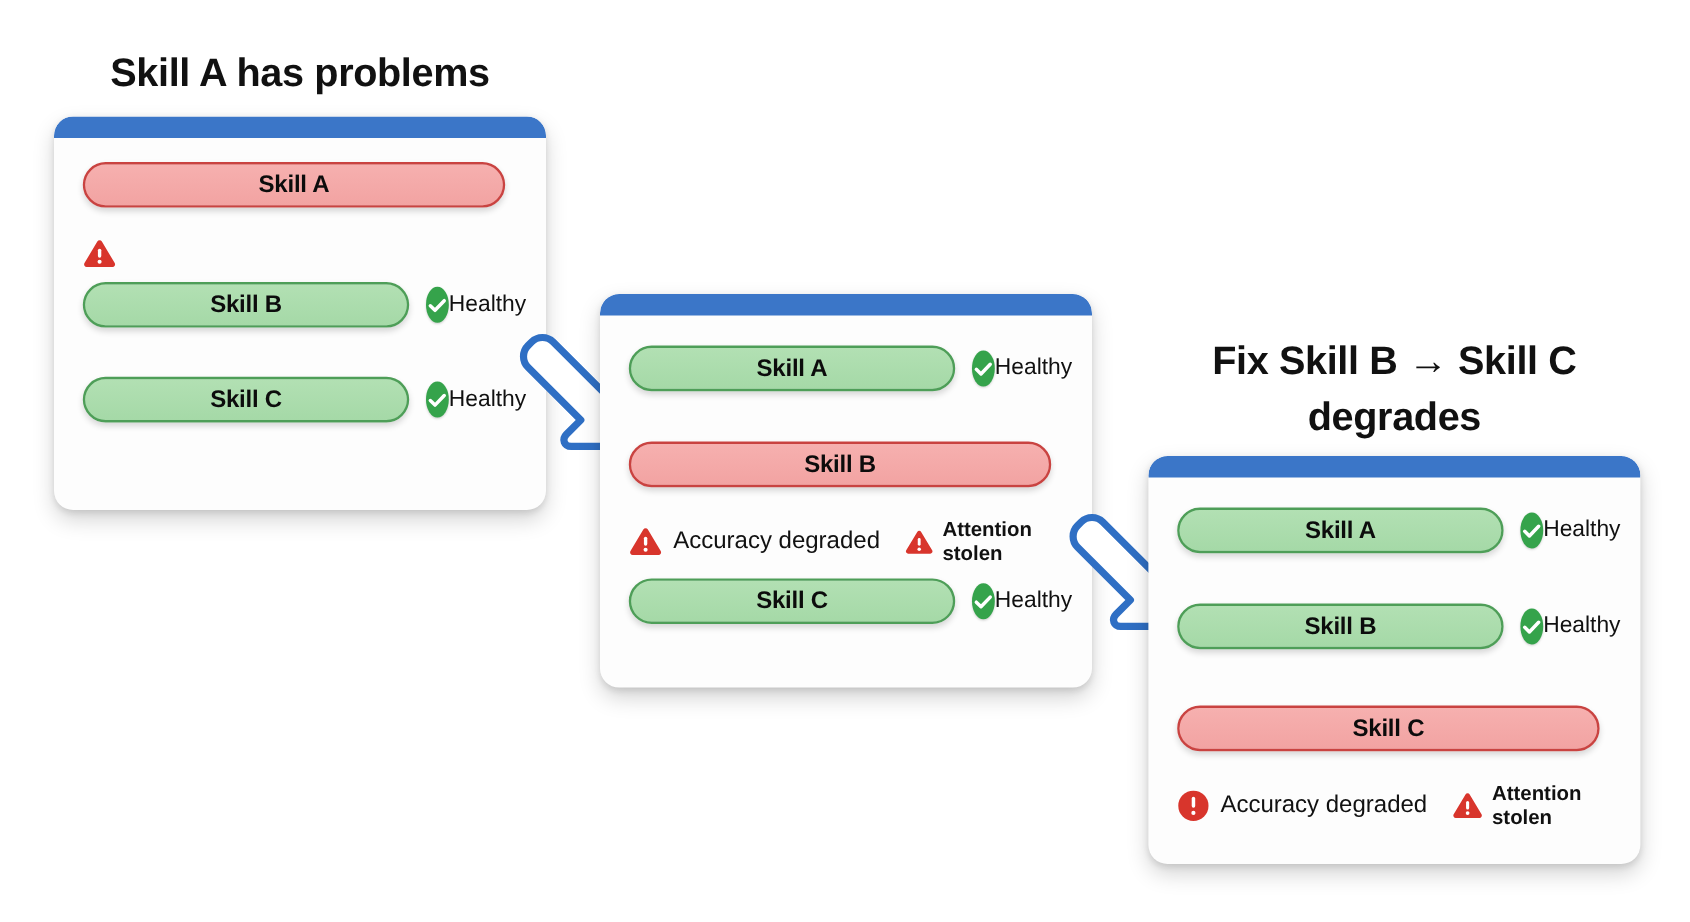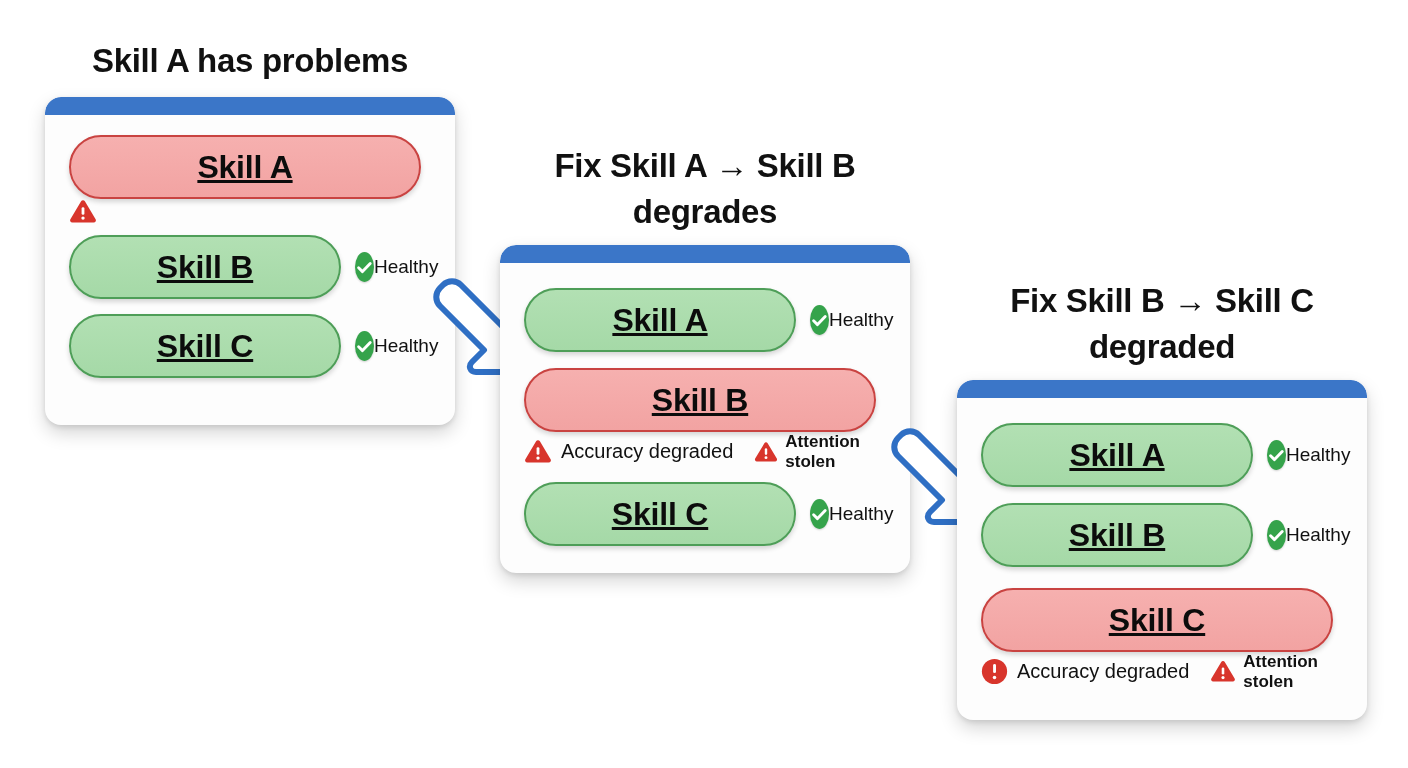--- a/index.html
+++ b/index.html
@@ -46,31 +46,30 @@
   
   .skill-row{
     position:absolute;
     display:flex;
     align-items:center;
     left:24px;
     right:16px;
   }
   .pill{
     border-radius:999px;
-    height:64px;
+    height:38px;
     display:flex;
     align-items:center;
     justify-content:center;
-    font-size:32px;
+    font-size:20px;
     font-weight:700;
     color:#0c0c0c;
     box-shadow:0 3px 5px rgba(0,0,0,0.16);
     box-sizing:border-box;
     letter-spacing:-0.2px;
-    text-decoration:underline;
   }
   .pill.green{
     background:linear-gradient(180deg,#b2e0b3 0%,#a5d9a7 100%);
     border:2.5px solid #4e9e58;
   }
   .pill.red{
     background:linear-gradient(180deg,#f6b0af 0%,#f2a3a2 100%);
     border:2.5px solid #c94341;
   }
   .pill.wide{width:352px;}
@@ -178,21 +177,20 @@
 
     </div>
   </div>
 
   <div class="arrow" style="left:428px;top:272px;">
     <svg width="112" height="106" viewBox="0 0 112 106">
       <path d="M12 16 L12 16 C7 21 7 29 12 34 L56 78 L44 90 C40 94 42 100 48 100 L92 100 C96 100 99 97 99 93 L99 49 C99 43 93 41 89 45 L77 57 L33 13 C28 8 20 8 15 13 Z" fill="#ffffff" stroke="#2f6fc4" stroke-width="6" stroke-linejoin="round" stroke-linecap="round"></path>
     </svg>
   </div>
 
-  <div class="panel-title" style="left:500px;top:143px;width:410px;">Fix Skill A → Skill B degrades</div>
 
   <div class="card" style="left:500px;top:245px;width:410px;height:328px;">
     <div class="card-header"></div>
     <div class="card-body">
 
       <div class="skill-row" style="top:25px;">
         <div class="pill green narrow">Skill A</div>
         <div class="healthy">
           <span class="check-circle">
             <svg width="19" height="19" viewBox="0 0 19 19">
@@ -243,21 +241,21 @@
 
     </div>
   </div>
 
   <div class="arrow" style="left:886px;top:422px;">
     <svg width="112" height="106" viewBox="0 0 112 106">
       <path d="M12 16 L12 16 C7 21 7 29 12 34 L56 78 L44 90 C40 94 42 100 48 100 L92 100 C96 100 99 97 99 93 L99 49 C99 43 93 41 89 45 L77 57 L33 13 C28 8 20 8 15 13 Z" fill="#ffffff" stroke="#2f6fc4" stroke-width="6" stroke-linejoin="round" stroke-linecap="round"></path>
     </svg>
   </div>
 
-  <div class="panel-title" style="left:957px;top:278px;width:410px;">Fix Skill B → Skill C degraded</div>
+  <div class="panel-title" style="left:957px;top:278px;width:410px;">Fix Skill B → Skill C degrades</div>
 
   <div class="card" style="left:957px;top:380px;width:410px;height:340px;">
     <div class="card-header"></div>
     <div class="card-body">
 
       <div class="skill-row" style="top:25px;">
         <div class="pill green narrow">Skill A</div>
         <div class="healthy">
           <span class="check-circle">
             <svg width="19" height="19" viewBox="0 0 19 19">

